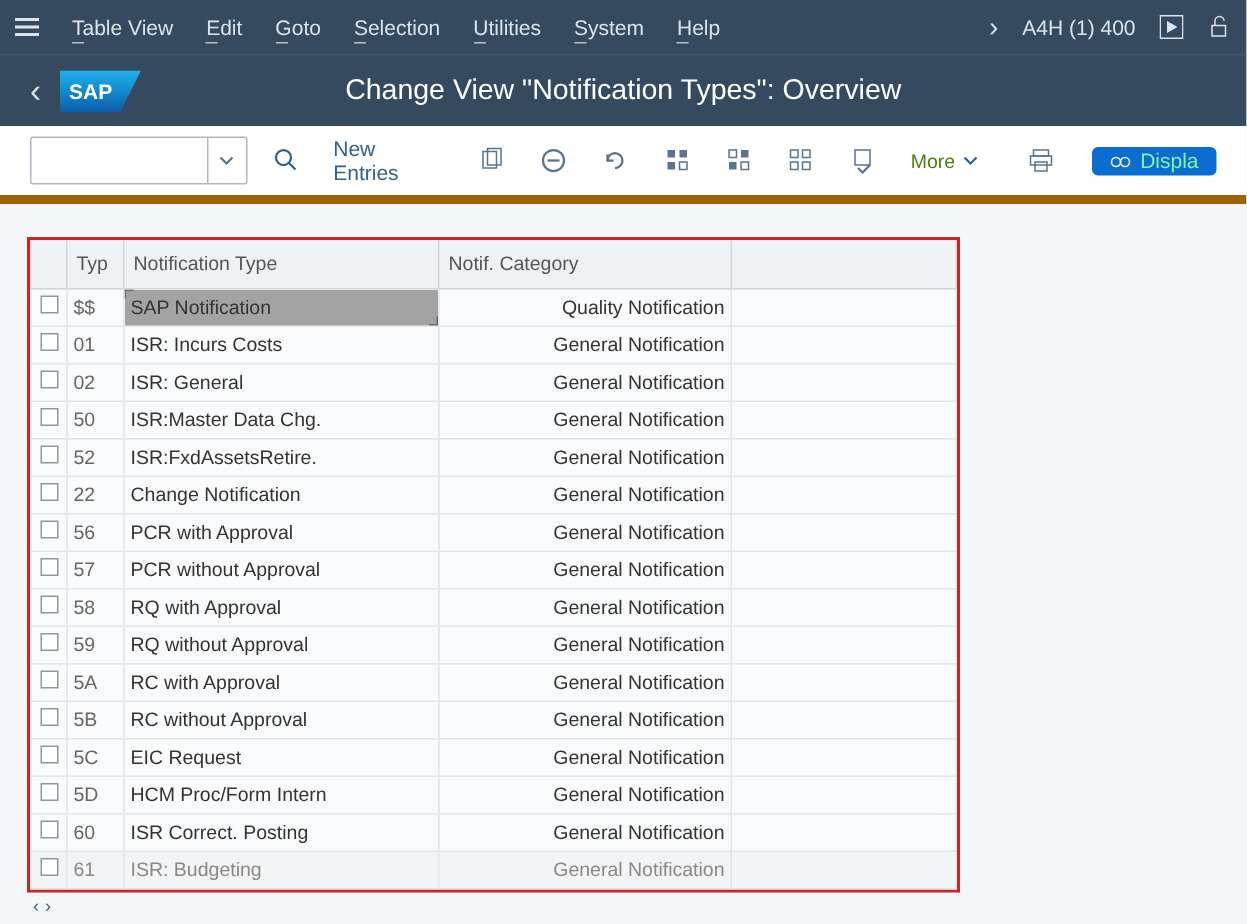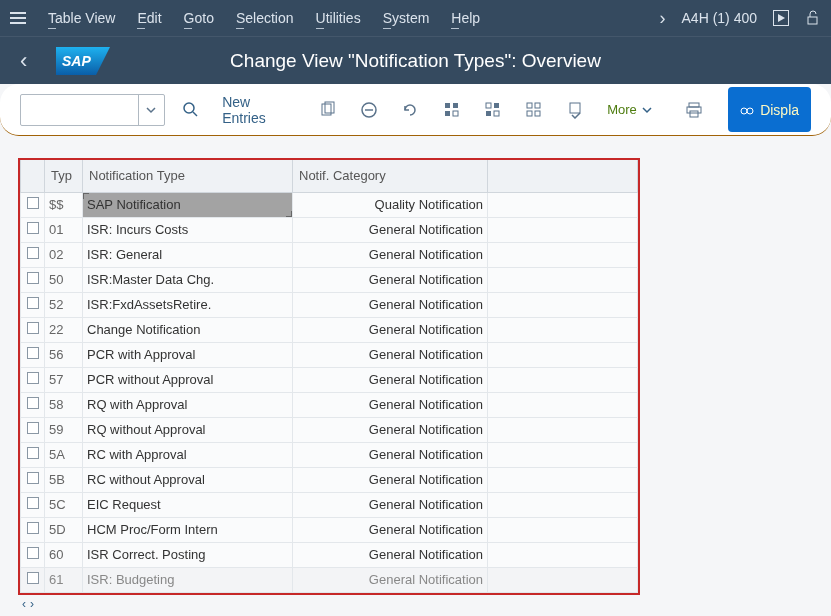--- a/index.html
+++ b/index.html
@@ -43,53 +43,52 @@
     .titlebar {
       height: 48px; background: #354a5f;
       display: flex; align-items: center;
       padding: 0 16px; justify-content: center;
       position: relative; border-top: 1px solid #44576b;
     }
     .back-btn {
       position: absolute; left: 20px; color: #dbe3ec;
       font-size: 22px; cursor: pointer; font-weight: 300;
     }
-    .logo-wrap { position: absolute; left: 56px; font-style: italic; }
+    .logo-wrap { position: absolute; left: 40px; }
     .pagetitle { color: #fff; font-size: 19px; font-weight: 400; }
 
     
     .content-area {
       background: #f5f6f8; padding: 0; position: relative;
     }
     .toolbar {
       height: 52px; display: flex; align-items: center;
       padding: 0 20px; gap: 10px;
-      border-bottom: 1px solid #a16207;
+      border-bottom: 6px solid #a16207;
       background: #fff;
-      border-radius: 19px;
     }
     .dd-input {
       width: 148px; height: 32px; border: 1px solid #b0b9c2;
       background: #fff; display: flex; align-items: center;
       justify-content: flex-end; cursor: pointer;
       border-radius: 2px;
     }
     .dd-input .chev {
       width: 26px; height: 30px; border-left: 1px solid #b0b9c2;
       display:flex; align-items:center; justify-content:center;
     }
     .tb-icon {
       width: 32px; height: 32px; display:flex;
       align-items:center; justify-content:center;
       cursor: pointer; color: #5b738b; border-radius: 3px;
     }
     .tb-text { color: #346187; cursor:pointer; font-size:14px; padding: 0 6px; }
     .more-btn { display:flex; align-items:center; gap:4px; color:#4d7c0f; cursor:pointer; padding:0 6px;}
     .display-btn {
-      background:#0a6ed1; color:#fef9c3; height:45px;
+      background:#0a6ed1; color:#86efac; height:19px;
       padding: 0 12px; border-radius: 4px; display:flex;
       align-items:center; gap:6px; cursor:pointer; font-size:14px;
       margin-left: 8px;
     }
     .tb-spacer { flex: 1; }
 
     
     .table-wrap {
       padding: 22px 12px 0 14px;
     }

